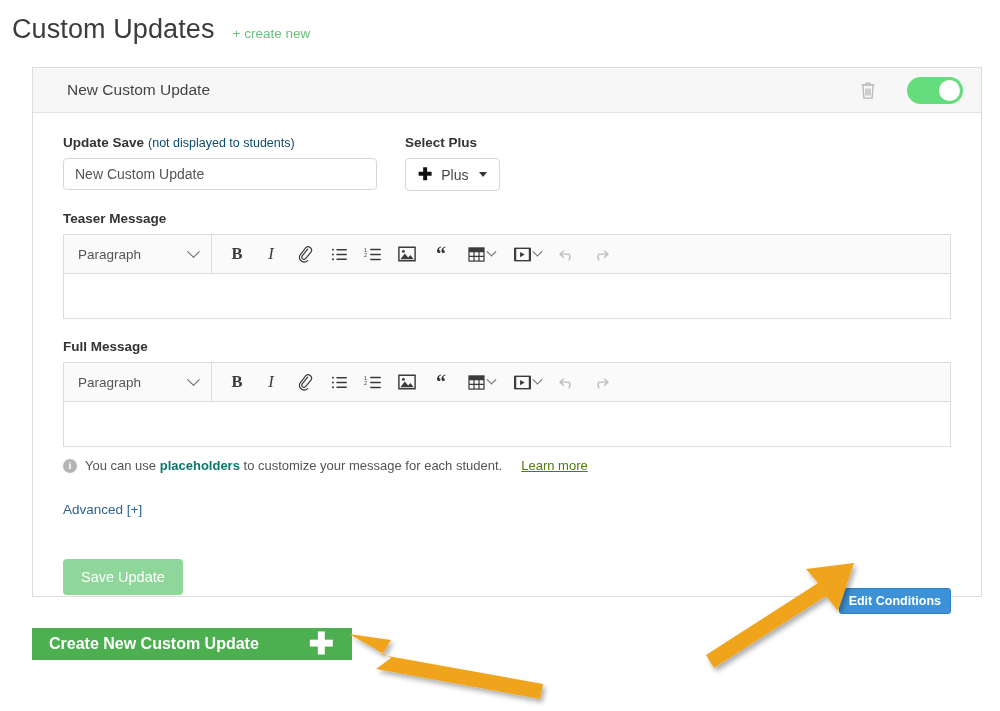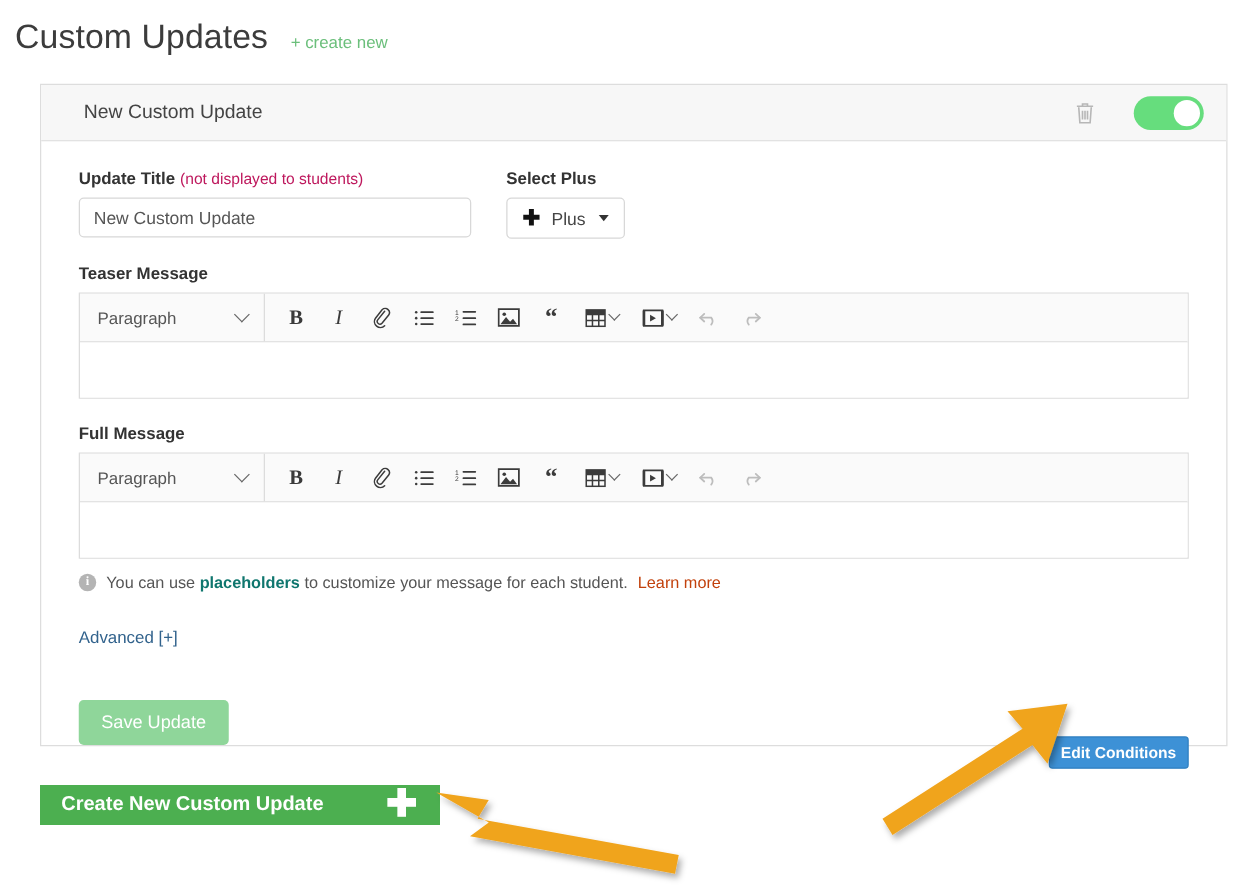--- a/index.html
+++ b/index.html
@@ -75,21 +75,21 @@
   
   .field-row { display: flex; gap: 0; }
   .field-title { width: 342px; }
   .lbl {
     font-size: 13.5px;
     font-weight: bold;
     color: #333333;
     display: block;
     margin-bottom: 8px;
   }
-  .lbl .sub { font-weight: normal; color: #be185d; font-size: 12.5px; margin-left: 4px; }
+  .lbl .sub { font-weight: normal; color: #0c4a6e; font-size: 12.5px; margin-left: 4px; }
 
   .text-input {
     width: 314px; height: 32px;
     border: 1px solid #d8d8d8;
     border-radius: 4px;
     padding: 0 11px;
     font-size: 14px;
     color: #555555;
     font-family: "Liberation Sans", sans-serif;
     background: #fff;
@@ -167,21 +167,21 @@
   }
   .info-icon {
     width: 14px; height: 14px; border-radius: 50%;
     background: #b4b4b4; color: #fff;
     font-size: 10px; font-weight: bold;
     display: flex; align-items: center; justify-content: center;
     font-family: "Liberation Serif", serif;
     flex: none;
   }
   .hint b { font-weight: bold; color: #0f766e; margin-top: 34px; }
-  .learn-more { color: #c2410c; cursor: pointer; }
+  .learn-more { color: #4d7c0f; text-decoration: underline; margin-left: 11px; cursor: pointer; }
 
   .advanced-link {
     display: inline-block;
     margin-top: 29px;
     font-size: 13.5px;
     color: #31628c;
     cursor: pointer;
   }
 
   
@@ -262,21 +262,21 @@
       <span class="knob"></span>
     </span>
   </div>
 
   <div class="card-body">
 
     
     <div class="field-row">
       <div class="field-title">
         <span class="lbl">
-          <span>Update Title</span><span class="sub">(not displayed to students)</span>
+          <span>Update Save</span><span class="sub">(not displayed to students)</span>
         </span>
         <input class="text-input" type="text" value="New Custom Update" style="">
       </div>
 
       <div>
         <span class="lbl">Select Plus</span>
         <div class="icon-select">
           <span class="plus-glyph">✚</span>
           <span>Plus</span>
           <span class="caret"></span>

